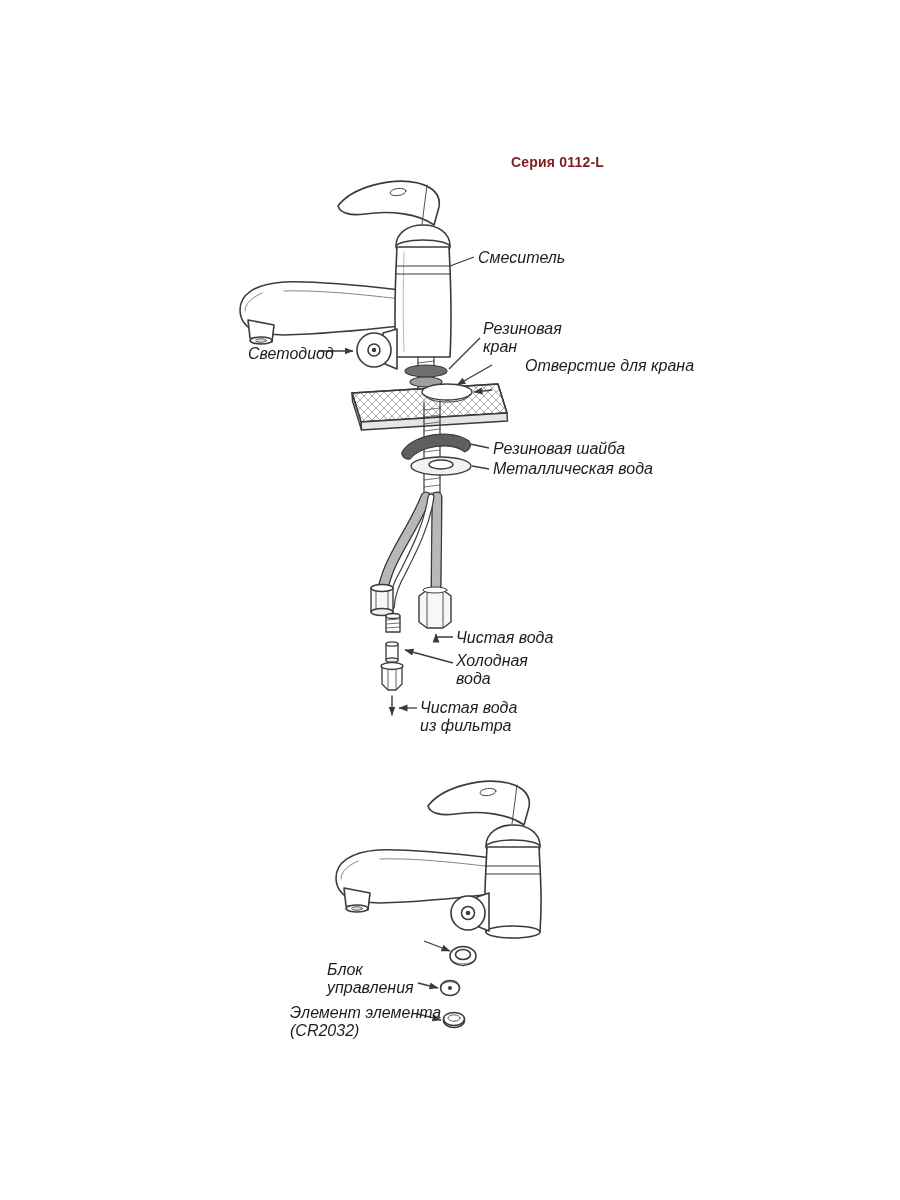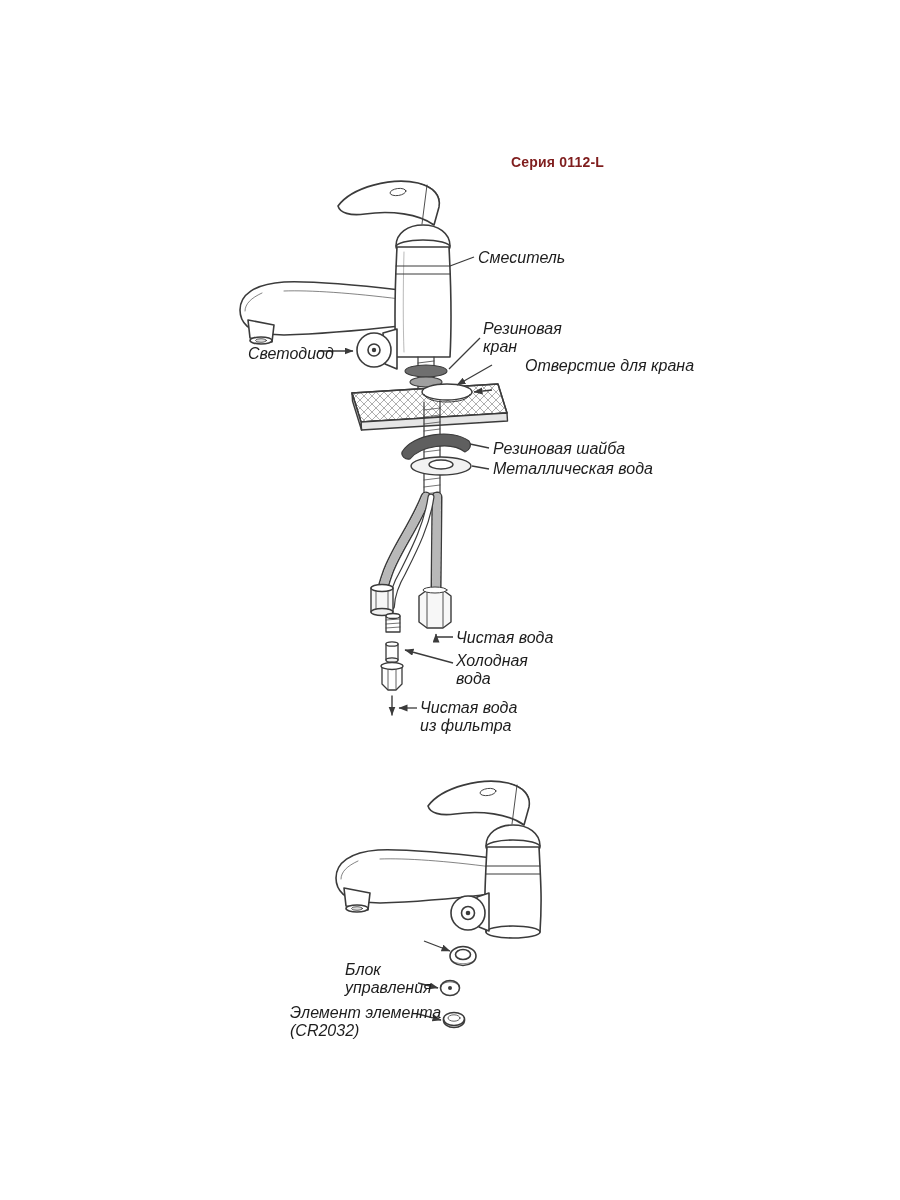--- a/index.html
+++ b/index.html
@@ -187,18 +187,18 @@
   <div class="label" style="left:525px;top:357px">Отверстие для крана</div>
   <div class="label" style="left:248px;top:345px">Светодиод</div>
   <div class="label" style="left:493px;top:440px">Резиновая шайба</div>
   <div class="label" style="left:493px;top:460px">Металлическая вода</div>
   <div class="label" style="left:456px;top:629px">Чистая вода</div>
   <div class="label" style="left:456px;top:652px">Холодная
 вода</div>
   <div class="label" style="left:420px;top:699px">Чистая вода
 из фильтра</div>
 
-  <div class="label" style="left:345px;top:961px">Блок
+  <div class="label" style="left:327px;top:961px">Блок
 управления</div>
   <div class="label" style="left:290px;top:1004px">Элемент элемента
 (CR2032)</div>
 
 </div>
 
 </body></html>

